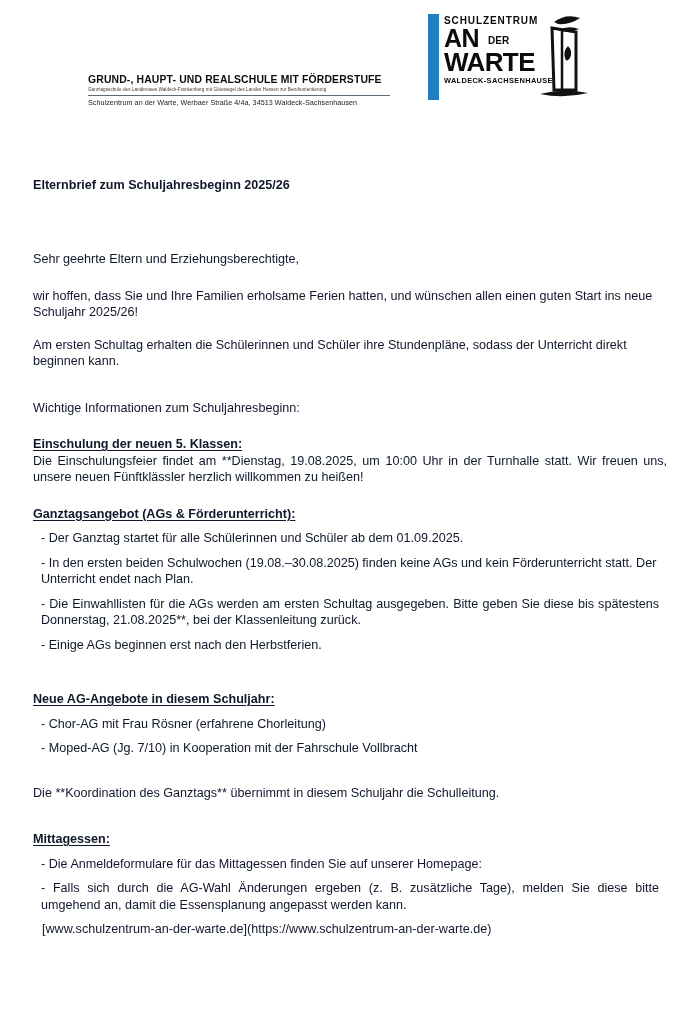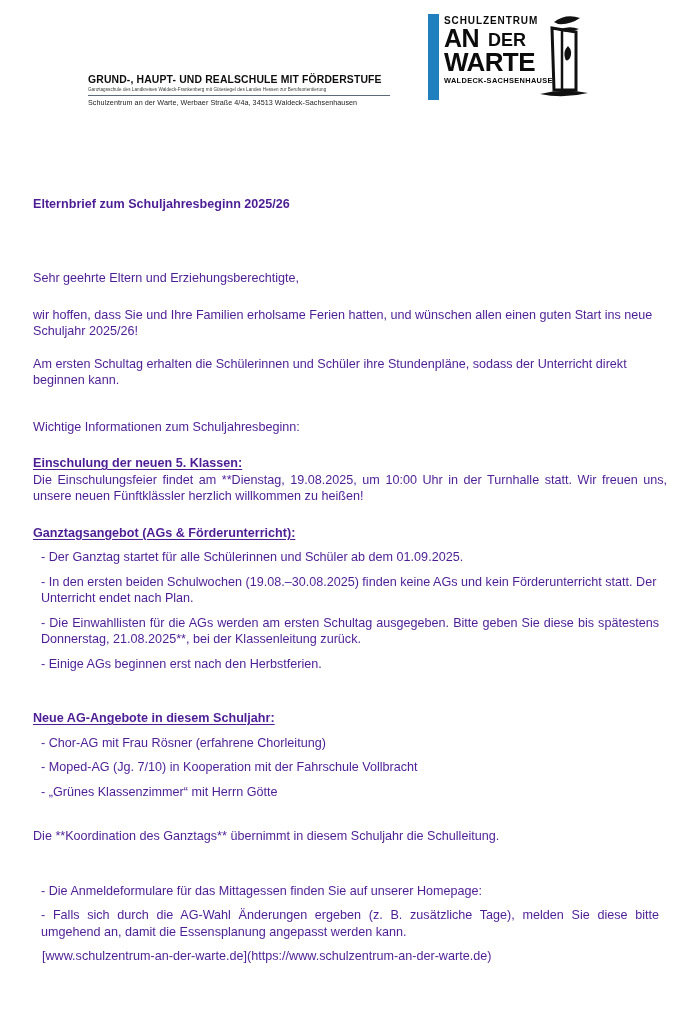--- a/index.html
+++ b/index.html
@@ -110,21 +110,21 @@
     top: -2px;
     font-size: 25px;
     font-weight: bold;
     line-height: 26px;
     letter-spacing: -0.5px;
   }
   .logo-wordmark .lw-der {
     position: absolute;
     left: 44px;
     top: 6px;
-    font-size: 18px;
+    font-size: 10px;
     font-weight: bold;
     line-height: 15px;
     letter-spacing: 0px;
   }
   .logo-wordmark .lw-warte {
     font-size: 26px;
     font-weight: bold;
     line-height: 25px;
     letter-spacing: -0.6px;
     margin-top: -3px;
@@ -142,25 +142,25 @@
     left: 112px;
     top: 4px;
     width: 62px;
     height: 96px;
   }
 
   
   .doc-body {
     position: absolute;
     left: 33px;
-    top: 196px;
+    top: 177px;
     width: 634px;
     font-size: 12.6px;
     line-height: 16.5px;
-    color: #4c1d95;
+    color: #0f172a;
   }
 
   .doc-title {
     font-size: 12.6px;
     font-weight: bold;
     margin: 0 0 0 0;
     line-height: 16px;
   }
 
   .gap-xl { height: 58px; }
@@ -273,26 +273,26 @@
     <p class="bullet">- Der Ganztag startet für alle Schülerinnen und Schüler ab dem 01.09.2025.</p>
     <p class="bullet">- In den ersten beiden Schulwochen (19.08.–30.08.2025) finden keine AGs und kein Förderunterricht statt. Der Unterricht endet nach Plan.</p>
     <p class="bullet justify">- Die Einwahllisten für die AGs werden am ersten Schultag ausgegeben. Bitte geben Sie diese bis spätestens Donnerstag, 21.08.2025**, bei der Klassenleitung zurück.</p>
     <p class="bullet">- Einige AGs beginnen erst nach den Herbstferien.</p>
 
     <div class="gap-l"></div>
 
     <p class="section-head">Neue AG-Angebote in diesem Schuljahr: </p>
     <p class="bullet">- Chor-AG mit Frau Rösner (erfahrene Chorleitung)</p>
     <p class="bullet">- Moped-AG (Jg. 7/10) in Kooperation mit der Fahrschule Vollbracht</p>
-    <p class="bullet">- „Grünes Klassenzimmer“ mit Herrn Götte</p>
 
     <div class="gap-m"></div>
 
     <p class="para">Die **Koordination des Ganztags** übernimmt in diesem Schuljahr die Schulleitung.</p>
 
     <div class="gap-l"></div>
 
+    <p class="section-head">Mittagessen:</p>
     <p class="bullet">- Die Anmeldeformulare für das Mittagessen finden Sie auf unserer Homepage:</p>
     <p class="bullet justify">- Falls sich durch die AG-Wahl Änderungen ergeben (z. B. zusätzliche Tage), melden Sie diese bitte umgehend an, damit die Essensplanung angepasst werden kann.</p>
     <p class="indent-link">[www.schulzentrum-an-der-warte.de](https://www.schulzentrum-an-der-warte.de)</p>
 
   </div>
 </div>
 
 </body></html>

